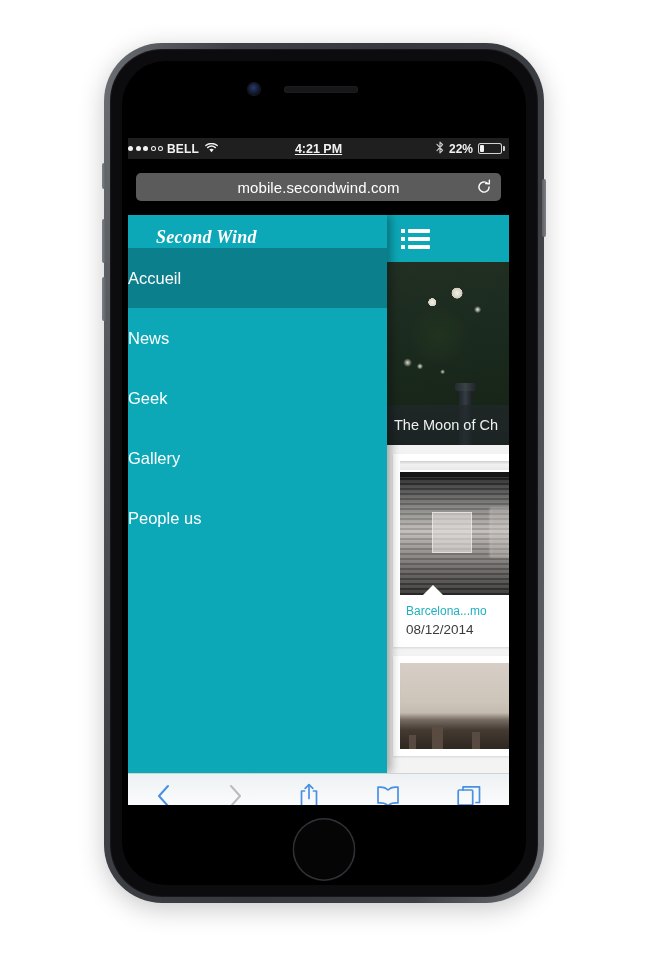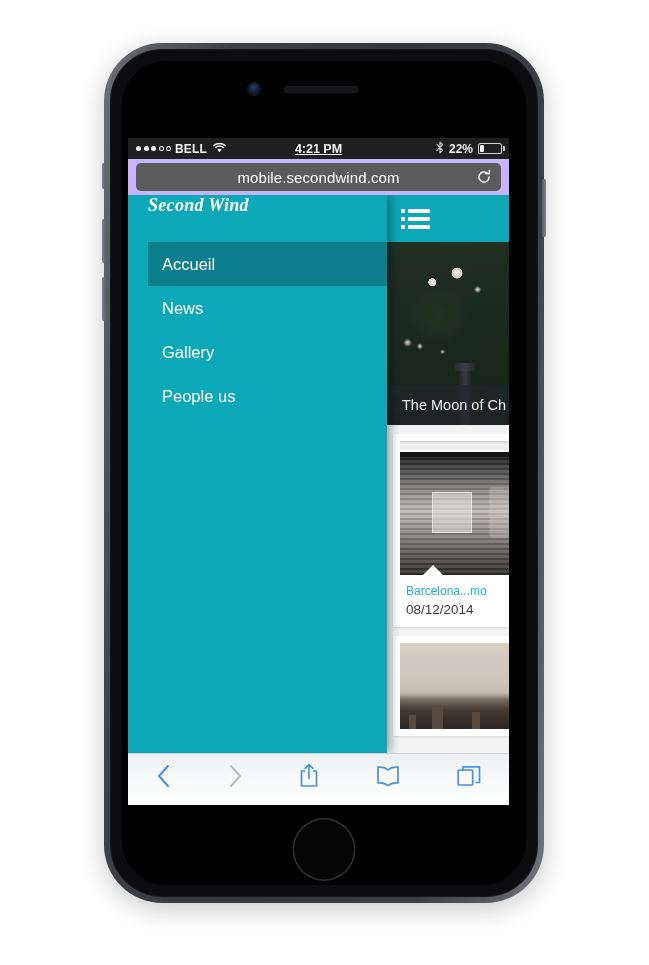--- a/index.html
+++ b/index.html
@@ -74,21 +74,21 @@
   
   .statusbar {
     position: relative;
     height: 21px;
     background: #1f1f1f;
     color: #f2f2f2;
     font-size: 12px;
     font-weight: bold;
     display: flex; align-items: center;
   }
-  .sb-left { display: flex; align-items: center; gap: 4px; padding-left: 8px; }
+  .sb-left { display: flex; align-items: center; gap: 4px; }
   .dots { display: flex; gap: 2.5px; align-items: center; }
   .dot { width: 5px; height: 5px; border-radius: 50%; background: #f2f2f2; }
   .dot.off { background: transparent; box-shadow: inset 0 0 0 1px #f2f2f2; }
   .carrier { font-size: 12px; letter-spacing: .2px; }
   .wifi { margin-left: 2px; display:inline-block; }
   .sb-center {
     position: absolute; left: 0; right: 0; text-align: center;
     font-size: 12.5px; font-weight: bold; pointer-events: none; text-decoration: underline;
   }
   .sb-right {
@@ -97,21 +97,21 @@
   }
   .batt { position: relative; width: 24px; height: 11px; border-radius: 2.5px;
           box-shadow: inset 0 0 0 1px rgba(242,242,242,.85); }
   .batt::after { content:''; position:absolute; right:-3px; top:3.2px; width:2px; height:4.5px;
                  background: rgba(242,242,242,.85); border-radius: 0 1px 1px 0; }
   .batt-fill { position:absolute; left:1.6px; top:1.6px; bottom:1.6px; width:4.6px;
                background:#f2f2f2; border-radius:1px; }
 
   
   .navbar {
-    height: 36px; background: #c4b5fd;
+    height: 56px; background: #000000;
     display: flex; align-items: center; justify-content: center;
     padding: 0 8px;
   }
   .urlfield {
     position: relative;
     width: 100%; height: 28px; border-radius: 5px;
     background: #5b5b5b;
     display: flex; align-items: center; justify-content: center;
   }
   .urltext { color: #ffffff; font-size: 15px; letter-spacing: .1px; }
@@ -161,21 +161,21 @@
     position:absolute; left:72px; bottom:0; width:13px; height:56px;
     background: linear-gradient(90deg,#20262a,#343c42 50%,#1b2024);
   }
   .post::before {
     content:''; position:absolute; left:-4px; top:-6px; width:21px; height:8px;
     background: linear-gradient(90deg,#252c31,#3a4248 50%,#1f2428); border-radius:2px;
   }
   .hero-caption {
     position: absolute; left:0; right:0; bottom:0; height:40px;
     background: rgba(32,40,42,0.72);
-    display:flex; align-items:center; padding-left:15px;
+    display:flex; align-items:center; padding-left:7px;
     color:#f0f0f0; font-size:14.5px; white-space:nowrap;
   }
 
   .card2 { margin: 9px 6px 0 6px; background:#fff; padding: 7px 7px 10px 7px;
            box-shadow: 0 1px 2px rgba(0,0,0,.12); }
   .card2-strip { height: 9px; background: linear-gradient(180deg,#cfcfcf,#f2f2f2 40%,#e8e8e8); }
   .card2-strip2 { height: 5px; background: #151515; margin-top: 2px; }
   .photo-train {
     position: relative; height: 118px; overflow:hidden;
     background:
@@ -216,29 +216,29 @@
   .t4 { left:40%; width:8px; height:17px; }
   .t6 { left:5%; width:7px; height:14px; }
 
   
   .drawer {
     position: absolute; left: 0; top: 0; width: 259px; bottom: 0;
     background: #0ca8b8;
     box-shadow: 4px 0 9px rgba(0,0,0,0.33);
     z-index: 5;
   }
-  .brand-bar { height: 47px; display:flex; align-items:flex-start; padding-left: 20px; }
+  .brand-bar { height: 33px; display:flex; align-items:flex-end; padding-left: 28px; }
   .brand {
     color:#ffffff; font-family:"Liberation Serif", serif; font-style: italic;
     font-weight: bold; font-size: 18px; letter-spacing: .3px;
   }
   .menu { padding-top: 0; }
   .menu-item {
-    height: 44px; display: flex; align-items: center;
-    padding-left: 14px; color: #ffffff; font-size: 16.5px; margin-left: 20px;
+    height: 60px; display: flex; align-items: center;
+    color: #ffffff; font-size: 16.5px;
   }
   .menu-item.active { background: #0b7f8c; }
 
   
   .toolbar {
     height: 44px;
     background: linear-gradient(180deg,#eef1f3 0%, #f7f9fa 55%, #fcfdfd 100%);
     border-top: 1px solid #cfd3d6;
     display:flex; align-items:center; justify-content:space-around;
     position: relative; z-index: 6;
@@ -366,20 +366,21 @@
 
       </div>
 
       <div class="drawer">
         <div class="brand-bar">
           <span class="brand">Second Wind</span>
         </div>
         <nav class="menu">
           <div class="menu-item active">Accueil</div>
           <div class="menu-item">News</div>
+          <div class="menu-item">Geek</div>
           <div class="menu-item">Gallery</div>
           <div class="menu-item">People us</div>
         </nav>
       </div>
 
     </div>
 
     <div class="toolbar">
       <span class="tb-icon">
         <svg width="15" height="24" viewBox="0 0 15 24">

